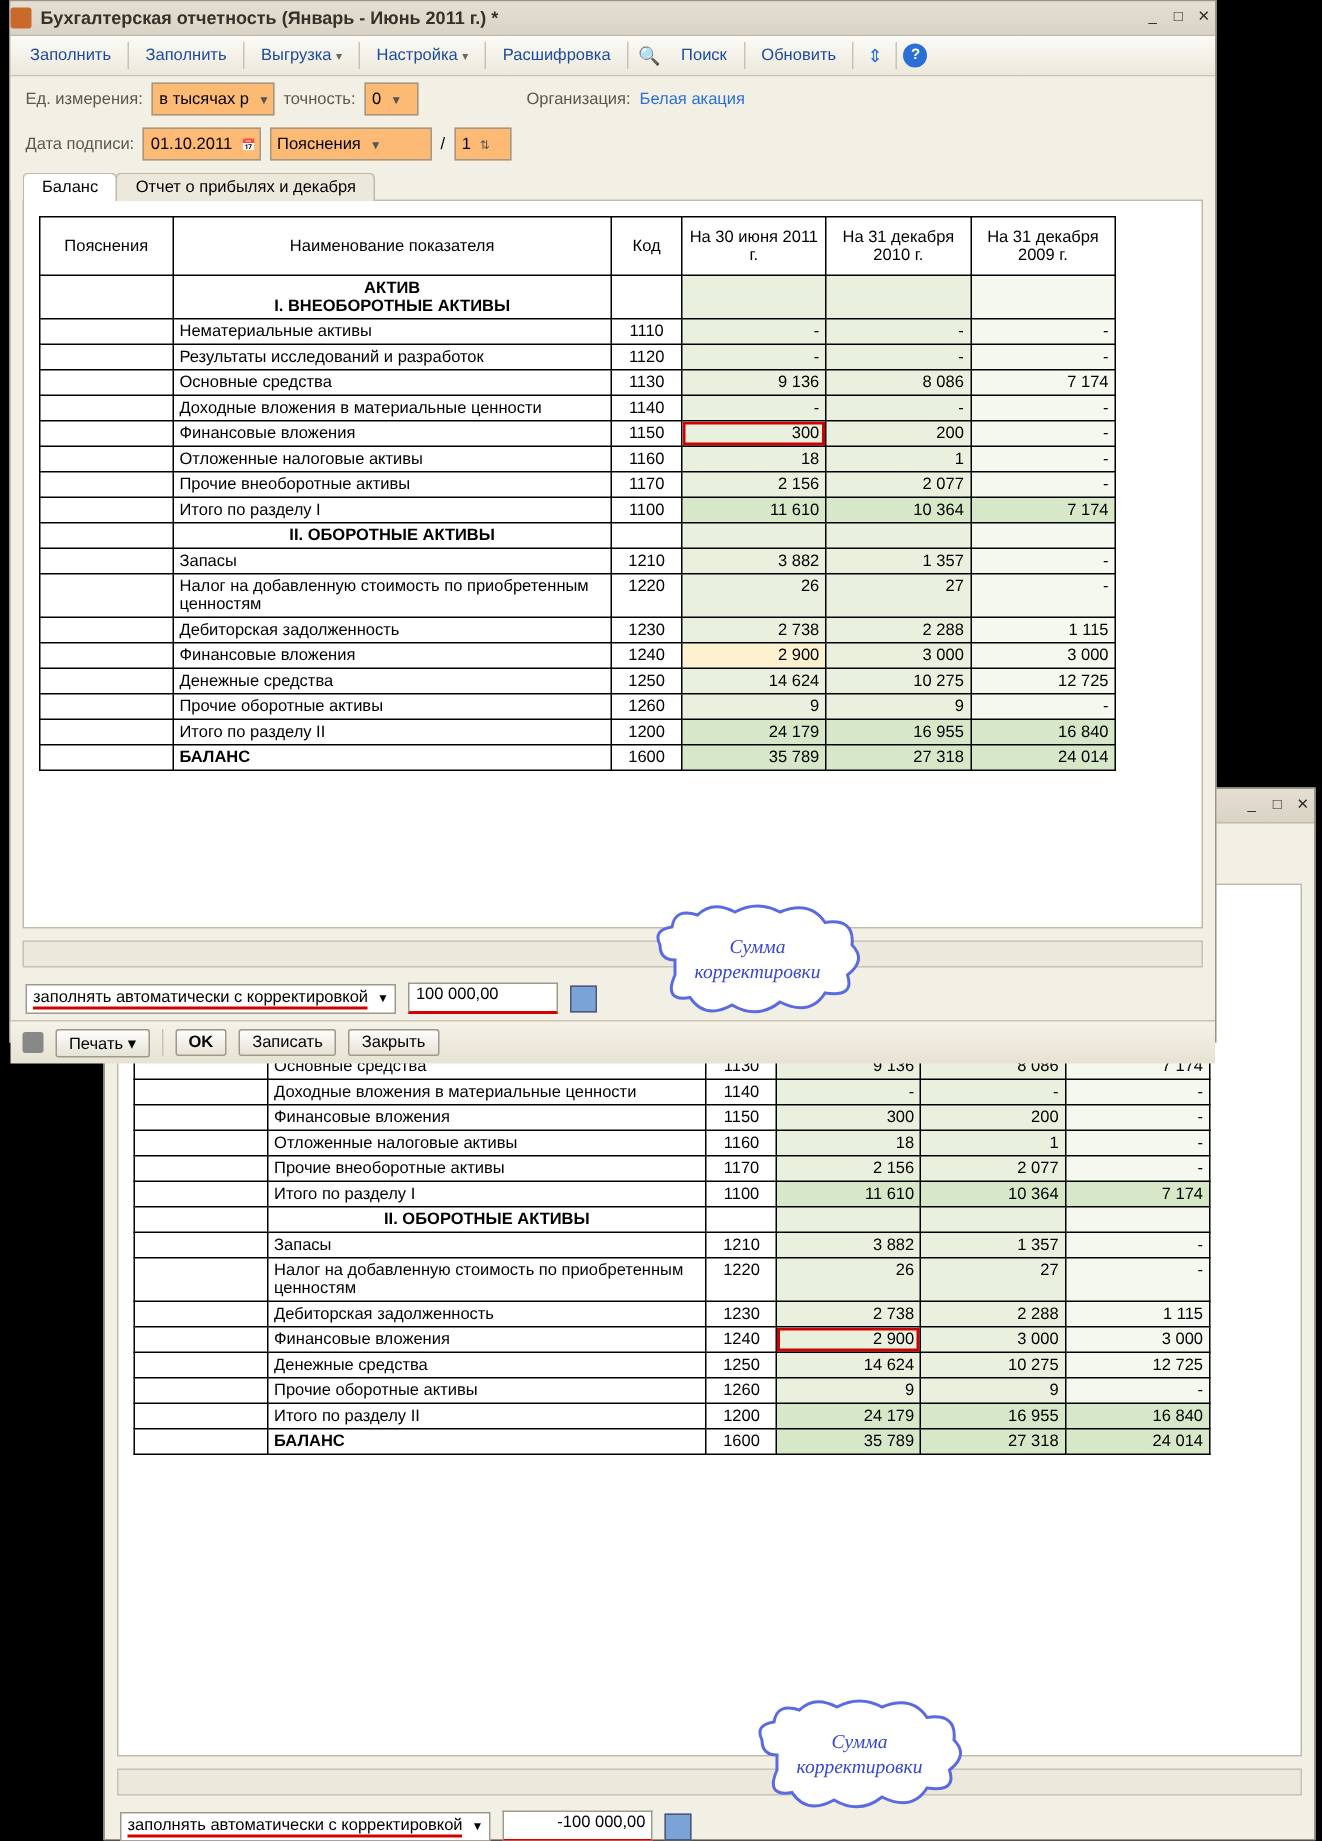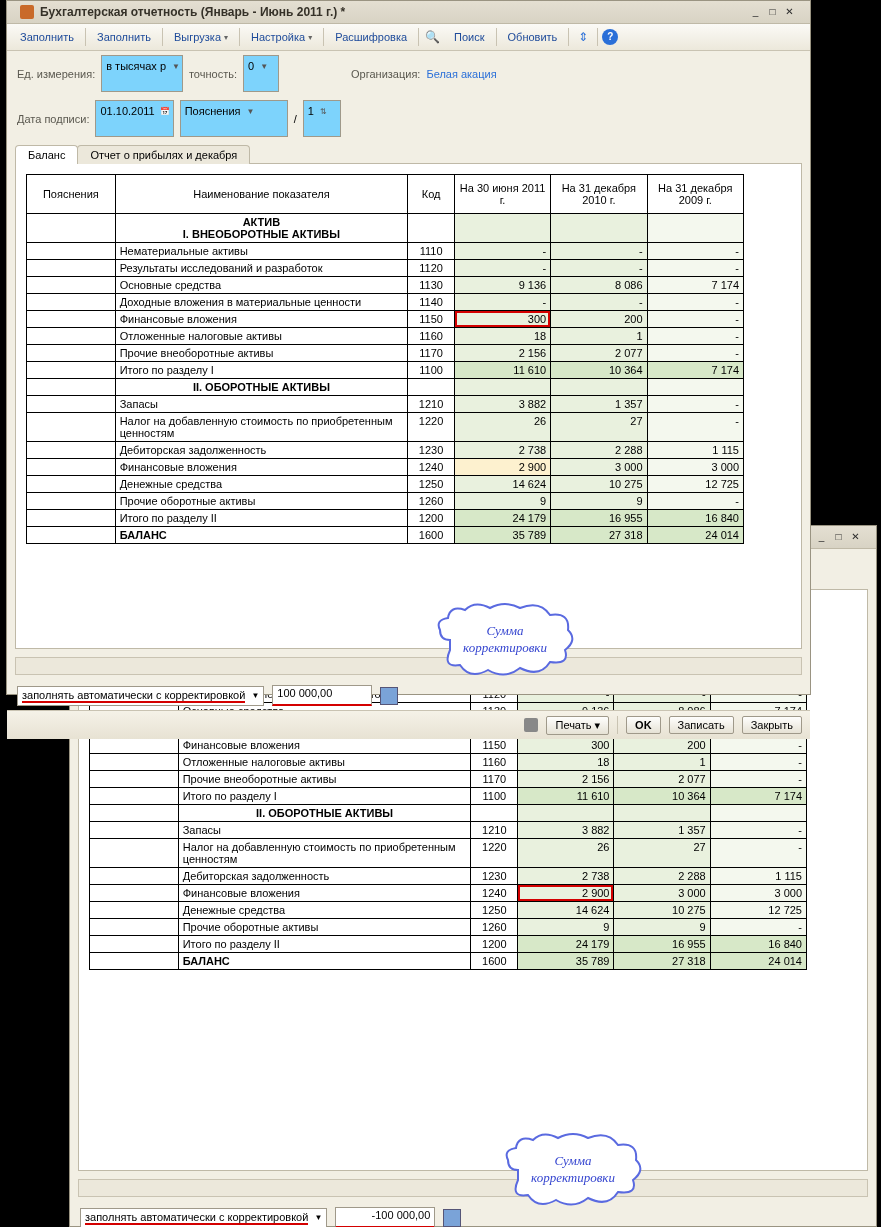--- a/index.html
+++ b/index.html
@@ -1,33 +1,33 @@
 <!DOCTYPE html>
 <html><head>
 <meta charset="utf-8">
 <style>
   html,body{margin:0;padding:0;background:#000;font-family:Arial,Tahoma,sans-serif;font-size:11px;color:#000}
   .page{width:881px;margin:0 auto;position:relative;height:1227px;background:#000}
   .window{position:absolute;background:#f2efe4;border:1px solid #9a9482}
   .w1{left:6px;top:0;width:803px;height:693px;z-index:2}
   .w2{left:69px;top:525px;width:806px;height:700px;z-index:1}
-  .titlebar{height:22px;background:linear-gradient(#e4dfd2,#d8d3c4);display:flex;align-items:center;padding:0 13px;border-bottom:1px solid #bfb9a7}
+  .titlebar{height:22px;background:linear-gradient(#e4dfd2,#d8d3c4);display:flex;align-items:center;padding:0 0;border-bottom:1px solid #bfb9a7}
   .titlebar .ticon{width:14px;height:14px;background:#c96a2a;border-radius:2px;margin-right:6px}
   .titlebar .ttext{flex:1;font-weight:bold;color:#353128;font-size:12px}
   .winbtn{width:15px;height:14px;margin-left:2px;font-family:Arial;font-size:10px;line-height:14px;text-align:center;color:#2c2c2c;cursor:pointer}
   .toolbar{height:26px;background:linear-gradient(#fbfaf6,#ece8db);display:flex;align-items:center;padding:0 6px;gap:4px;border-bottom:1px solid #c9c3b2;font-size:11px}
   .tbtn{padding:2px 6px;border:1px solid transparent;border-radius:2px;color:#1d4a9a;cursor:pointer;display:flex;align-items:center;gap:3px}
   .tbtn .dd{font-size:8px;color:#666}
   .sep{width:1px;height:18px;background:#c9c3b2}
   .iconbtn{width:18px;height:18px;border:1px solid transparent;display:inline-flex;align-items:center;justify-content:center;font-size:12px}
   .help{width:16px;height:16px;border-radius:8px;background:#2a6fd8;color:#fff;text-align:center;line-height:16px;font-size:10px;font-weight:bold}
   .paramrow{padding:4px 10px;display:flex;align-items:center;gap:6px;background:#f2efe4}
   .lbl{color:#5a584f}
   .inp{border:1px solid #9f998a;background:#fff;padding:1px 4px;height:16px;font-size:11px}
-  .sel{border:1px solid #9f998a;background:#7dd3fc;padding:1px 2px 16px 4px;height:18px;font-size:11px;display:inline-flex;align-items:center}
+  .sel{border:1px solid #9f998a;background:#fdba74;padding:1px 2px 1px 4px;height:18px;font-size:11px;display:inline-flex;align-items:center}
   .sel .ar{font-size:8px;margin-left:6px;color:#555}
   .link{color:#2a6fd8;cursor:pointer}
   .tabstrip{display:flex;height:22px;align-items:flex-end;padding-left:8px;gap:0;background:#f2efe4}
   .tab{padding:3px 12px;border:1px solid #bfb9a7;border-bottom:none;background:#ece8db;border-radius:4px 4px 0 0;font-size:11px;margin-right:-1px;position:relative;top:1px;cursor:pointer}
   .tab.active{background:#fff;font-weight:normal;z-index:1}
   .tabpanel{margin:0 8px 8px 8px;border:1px solid #bfb9a7;background:#fff;padding:10px;overflow:auto}
   .tabpanel.p1{height:464px}
   .tabpanel.p2{height:560px}
   table.rep{border-collapse:collapse;width:718px}
   table.rep td, table.rep th{border:1px solid #000;padding:2px 4px;font-size:11px;vertical-align:top}
@@ -36,21 +36,21 @@
   .num{text-align:right;background:#e9f1de}
   .num2{text-align:right;background:#f4f8ee}
   .numt{text-align:right;background:#d7e8c8;font-weight:normal}
   .kcode{text-align:center}
   .col1{width:80px}
   .col2{width:286px}
   .col3{width:38px}
   .col4,.col5,.col6{width:88px}
   .highlight{box-shadow:inset 0 0 0 2px #d40000}
   .yellowcell{background:#fdf1cf!important}
-  .footerbar{height:28px;background:linear-gradient(#f5f2e8,#e7e2d3);border-top:1px solid #c9c3b2;display:flex;align-items:center;justify-content:flex-end;padding:0 8px;gap:8px;font-size:11px}
+  .footerbar{height:28px;background:linear-gradient(#f5f2e8,#e7e2d3);border-top:1px solid #c9c3b2;display:flex;align-items:center;padding:0 8px;gap:8px;font-size:11px}
   .btn{border:1px solid #9f998a;background:linear-gradient(#fefefd,#e6e2d5);padding:2px 8px;border-radius:2px;cursor:pointer}
   .cloud{position:absolute;z-index:5;pointer-events:none}
   .cloud svg text{font-family:'Comic Sans MS',cursive;font-size:13px;fill:#3646d0;font-style:italic}
   .red-under{border-bottom:2px solid #d40000}
   .autofill-area{display:flex;align-items:center;gap:8px;padding:4px 10px}
   .autofill{border:1px solid #9f998a;background:#fff;padding:1px 4px;height:16px;display:inline-flex;align-items:center}
   .autofill .txt{}
   .calcicon{width:16px;height:16px;background:#7aa3d8;border:1px solid #557;display:inline-block}
   .scrollbar-h{height:16px;background:#ece8db;border:1px solid #c9c3b2;margin:0 8px 6px 8px}
   .status-row{display:flex;align-items:center;gap:6px;padding:4px 10px}

